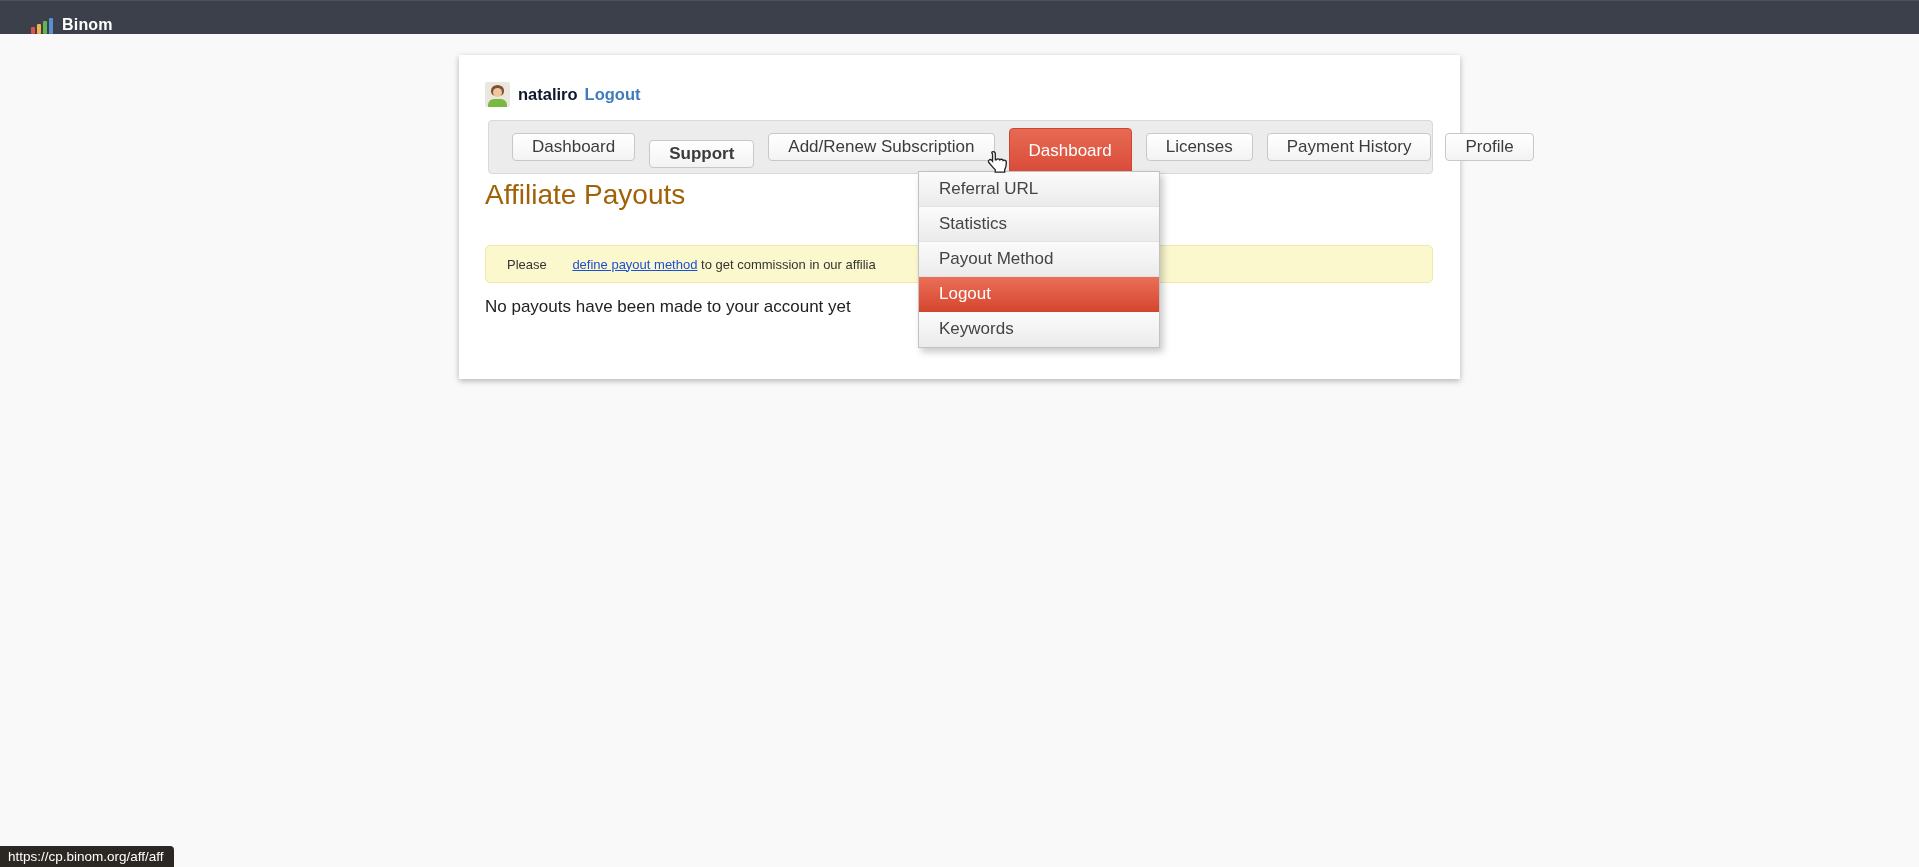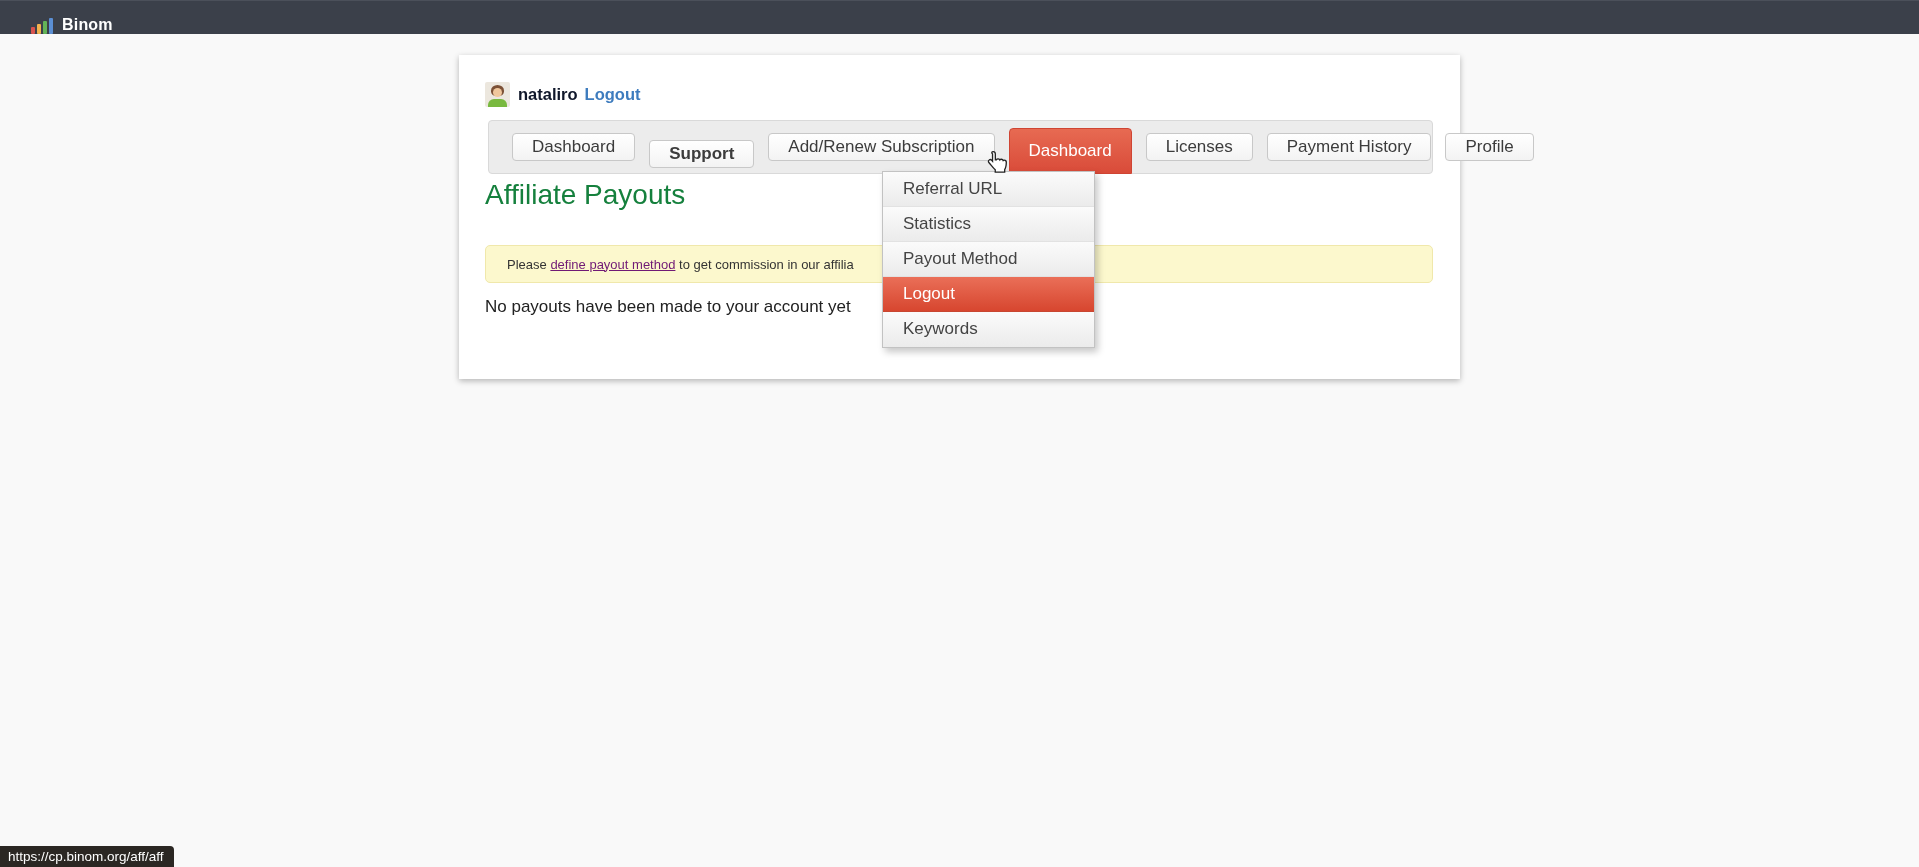--- a/index.html
+++ b/index.html
@@ -45,30 +45,30 @@
     border:1px solid #c8c8c8; background:linear-gradient(180deg,#ffffff,#f3f3f3);
     color:#3c3c3c; font-size:17px; display:flex; align-items:center;
     font-family:inherit; cursor:pointer; white-space:nowrap; }
   .navbtn.bold { font-weight:700;margin-top:13px; }
   .navbtn.active { background:linear-gradient(180deg,#e76a52,#d94b39);
     border:1px solid #cf4433; color:#fff; height:46px; position:relative; top:4px;
     border-radius:4px 4px 0 0; }
 
   
   .page-title { position:absolute; left:26px; top:124px; font-size:28px;
-    font-weight:400; color:#15803d; }
+    font-weight:400; color:#a16207; }
   .notice { position:absolute; left:26px; top:190px; width:948px; height:38px;
     background:#fcf8cd; border:1px solid #f0e8ab; border-radius:5px;
     display:flex; align-items:center; padding-left:21px;
     font-size:13px; color:#333; white-space:pre; overflow:hidden; }
-  .notice a { color:#701a75; text-decoration:underline; cursor:pointer; }
+  .notice a { color:#1d4ed8; text-decoration:underline; cursor:pointer;margin-left:22px; }
   .empty-msg { position:absolute; left:26px; top:242px; font-size:17px; color:#222; }
 
   
-  .dropdown { position:absolute; left:882px; top:171px; width:213px;
+  .dropdown { position:absolute; left:918px; top:171px; width:242px;
     background:#737373; border:1px solid #c2c2c2;
     box-shadow:3px 4px 7px rgba(0,0,0,.22); z-index:30; }
   .dd-item { height:35px; line-height:34px; padding-left:20px; font-size:17px;
     color:#444; background:linear-gradient(180deg,#fbfbfb,#ebebeb);
     border-bottom:1px solid #e2e2e2; cursor:pointer; }
   .dd-item:last-child { border-bottom:none; }
   .dd-item.active { background:linear-gradient(180deg,#ea6f58,#d7462f);
     color:#fff; border-bottom:1px solid #c84732; }
 
   

